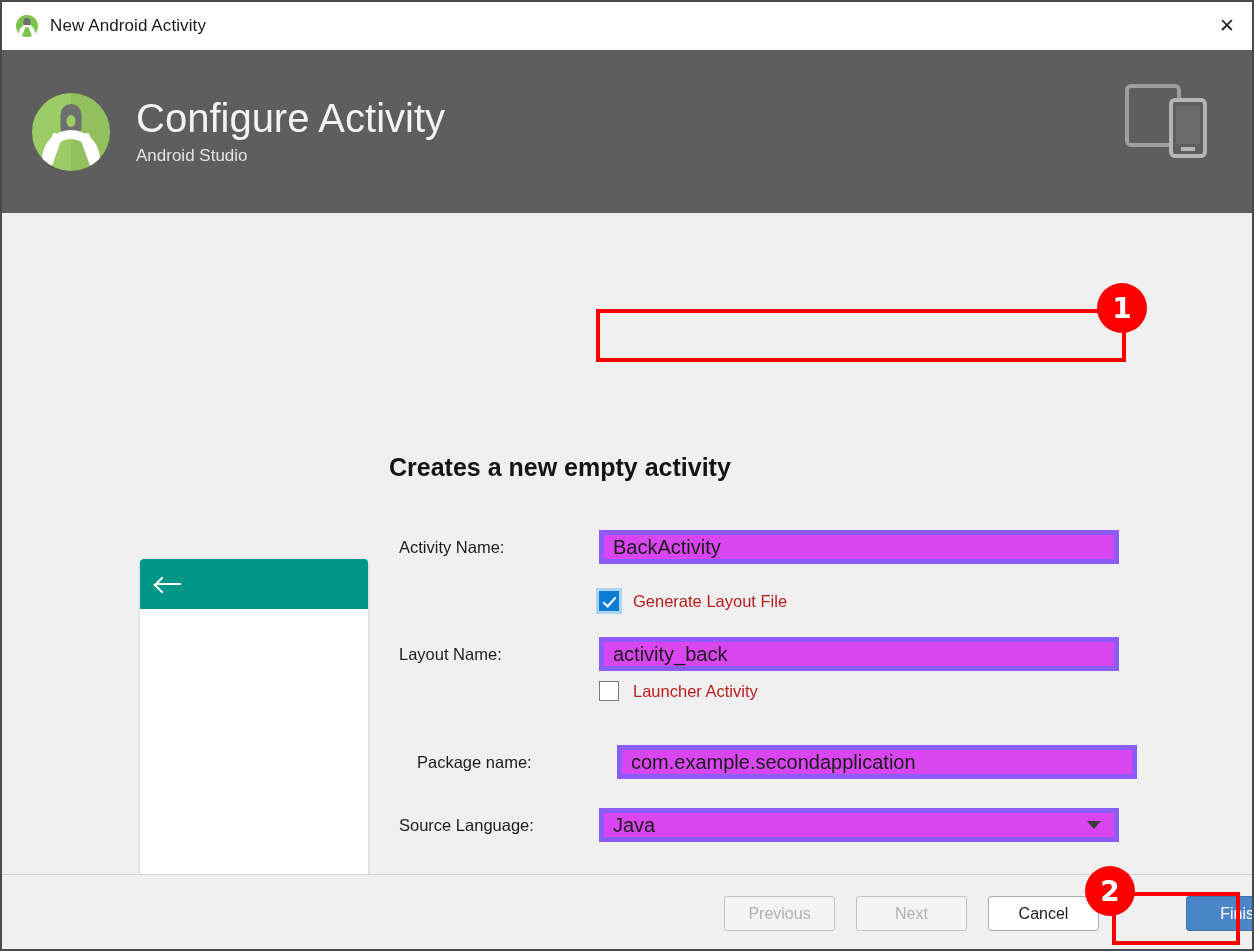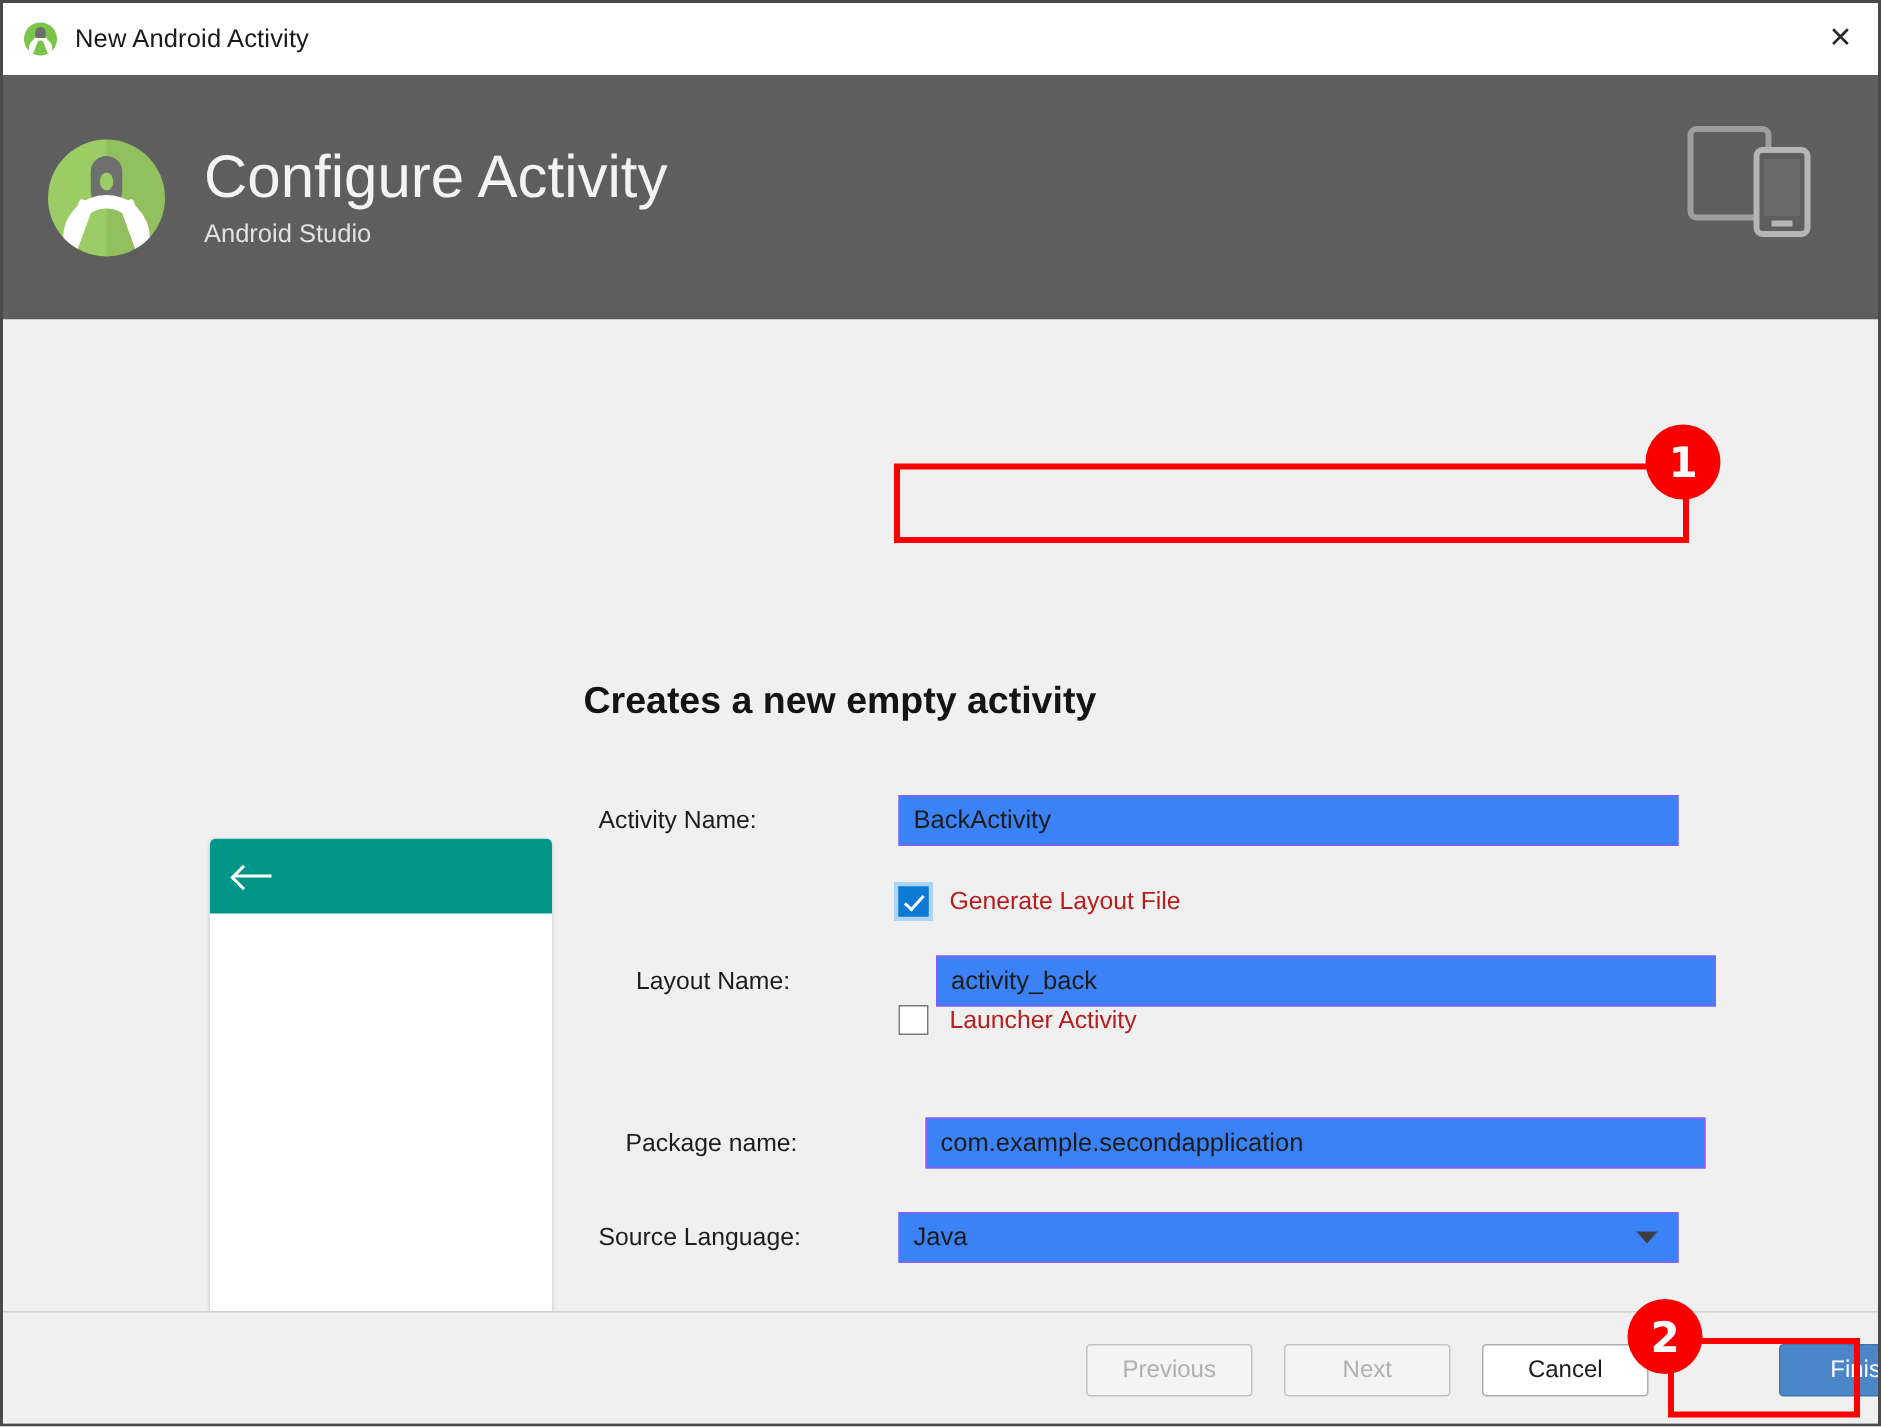--- a/index.html
+++ b/index.html
@@ -298,26 +298,26 @@
   .row-label {
     width: 200px;
     font-size: 16.5px;
     color: #1c1c1c;
     flex: 0 0 auto;
   }
   .field {
     position: relative;
     height: 34px;
     box-sizing: border-box;
-    background: #3b82f6;
-    border: 1px solid #8b5cf6;
+    background: #d946ef;
+    border: 5px solid #8b5cf6;
     display: flex;
     align-items: center;
     padding-left: 9px;
-    font-size: 17px;
+    font-size: 20px;
     color: #1c1c1c;
     width: 520px;
   }
   .field.combo { padding-right: 34px; }
   .arrow-down {
     width: 0;
     height: 0;
     border-left: 7px solid transparent;
     border-right: 7px solid transparent;
     border-top: 8px solid #3d3d3d;
@@ -491,26 +491,26 @@
       <div class="row" style="top:317px;">
         <div class="row-label">Activity Name:</div>
         <div class="field">BackActivity</div>
       </div>
 
       <div class="check-row" style="top:378px;">
         <div class="checkbox checked"></div>
         <div class="check-label">Generate Layout File</div>
       </div>
 
-      <div class="row" style="top:424px;margin-left:25px;">
+      <div class="row" style="top:424px;">
         <div class="row-label">Layout Name:</div>
         <div class="field">activity_back</div>
       </div>
 
-      <div class="check-row" style="top:457px;">
+      <div class="check-row" style="top:468px;">
         <div class="checkbox"></div>
         <div class="check-label">Launcher Activity</div>
       </div>
 
       <div class="row" style="top:532px;margin-left:18px;">
         <div class="row-label">Package name:</div>
         <div class="field combo">com.example.secondapplication</div>
 
       </div>
 

